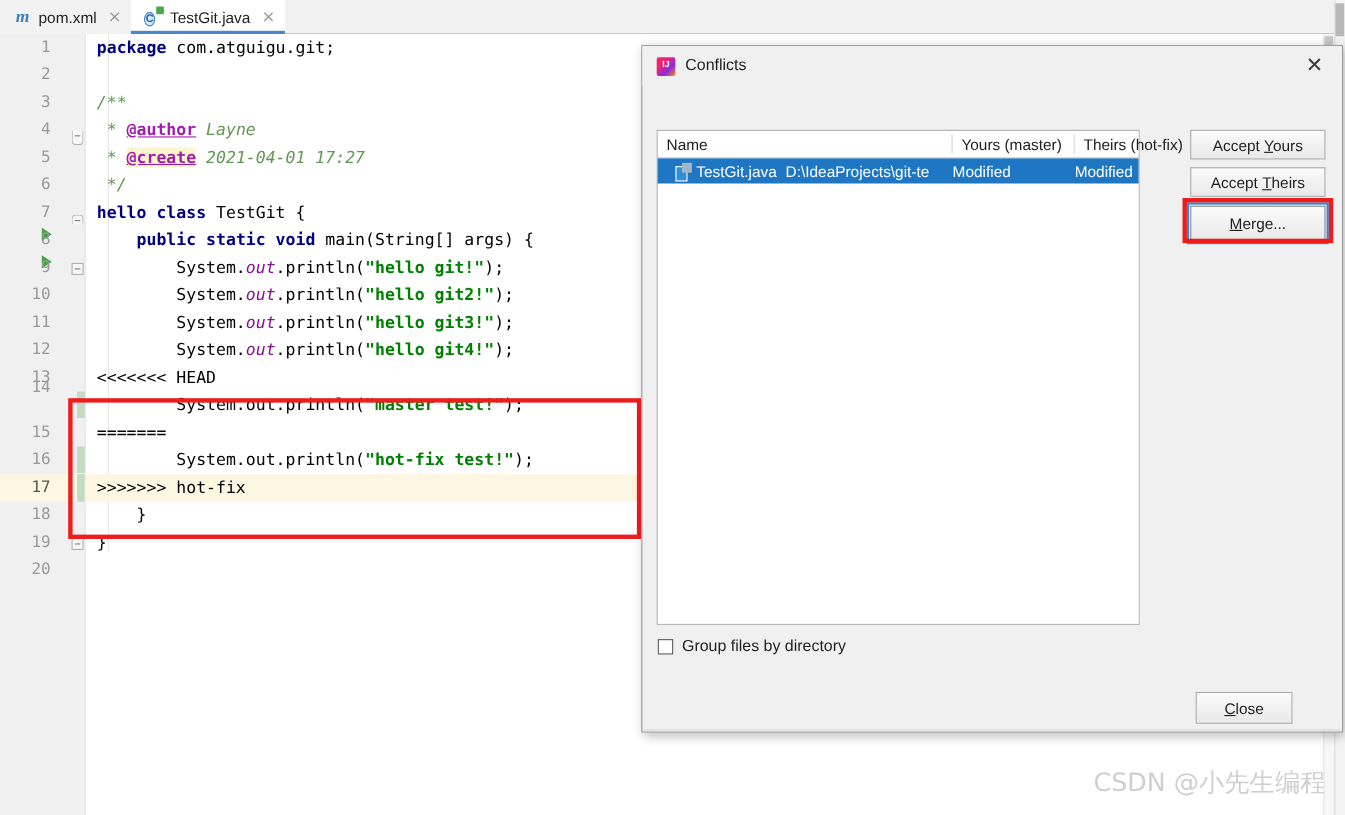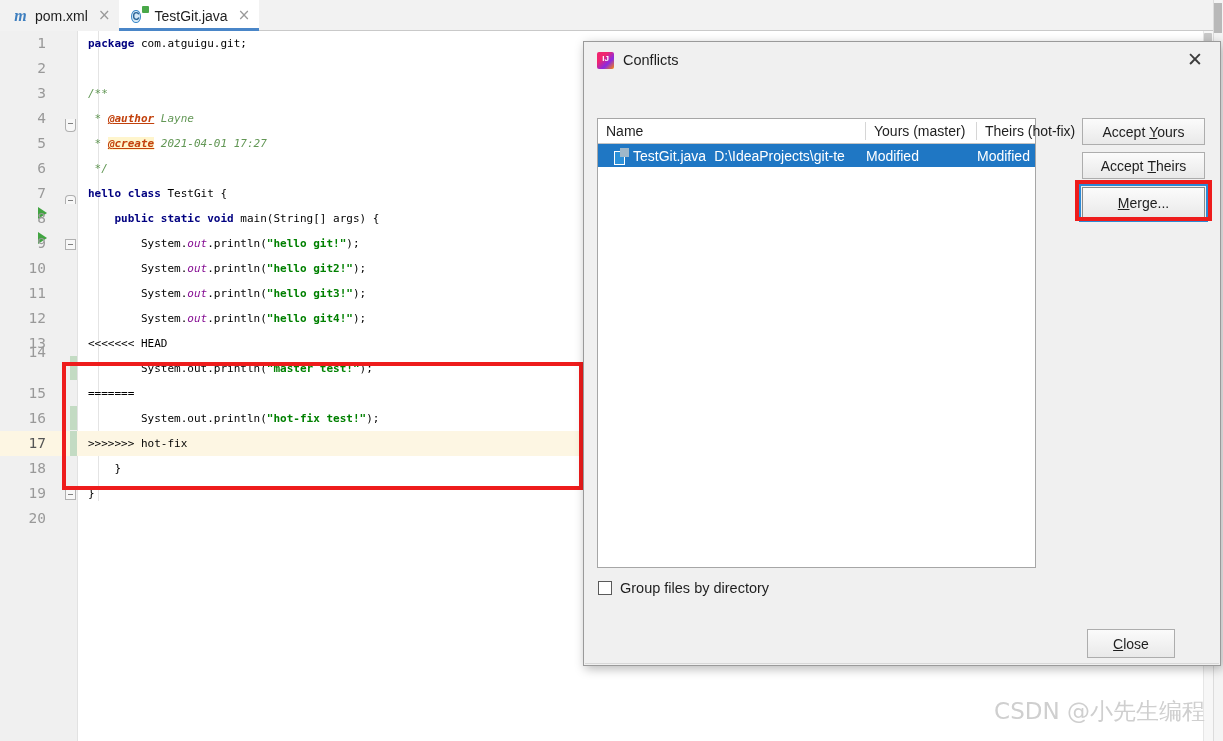--- a/index.html
+++ b/index.html
@@ -72,41 +72,41 @@
     background: #ffffff;
   }
   .indent-guide {
     position: absolute; left: 20px; top: 0; width: 1px; height: 470px;
     background: #e4e4e4;
   }
 
   .line {
     position: absolute; left: 0; right: 0; height: 25px;
     font-family: "DejaVu Sans Mono", monospace;
-    font-size: 11px;
+    font-size: 15px;
     line-height: 25px;
     white-space: pre;
     color: #000000;
   }
   .ln {
     position: absolute; width: 46px; text-align: right;
     font-family: "DejaVu Sans Mono", monospace;
     font-size: 14.5px; line-height: 25px;
     color: #999999;
     left: 0;
   }
   .ln.cur { color: #555555; }
 
   .code { position: absolute; left: 10px; }
 
   
   .kw  { color: #000080; font-weight: bold; }
   .str { color: #008000; font-weight: bold; }
   .doc { color: #629755; font-style: italic; }
-  .tag { color: #c2410c; font-weight: bold; font-style: italic; text-decoration: underline; }
+  .tag { color: #a21caf; font-weight: bold; text-decoration: underline; }
   .fld { color: #871094; font-style: italic; }
   .plain { color: #000000; }
   .hl-tag { background: #fff5cc; }
 
   
   .cur-line-hl {
     position: absolute; left: 0; right: 0; height: 25px;
     background: #fdf6e3;
   }
   .cur-line-gutter {

